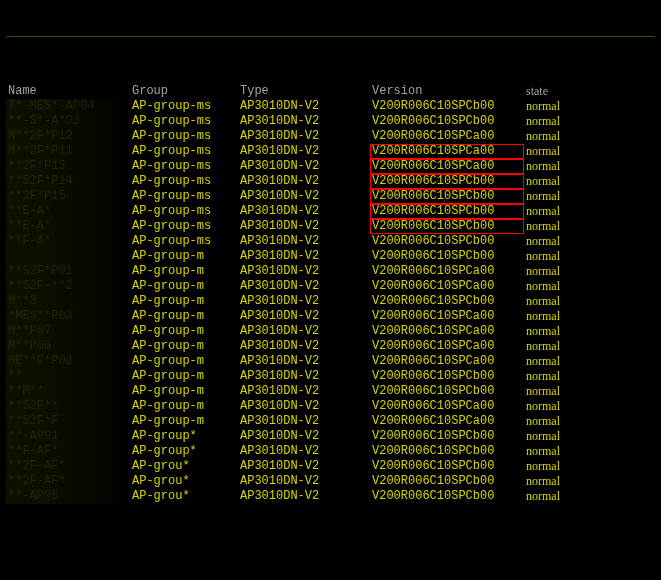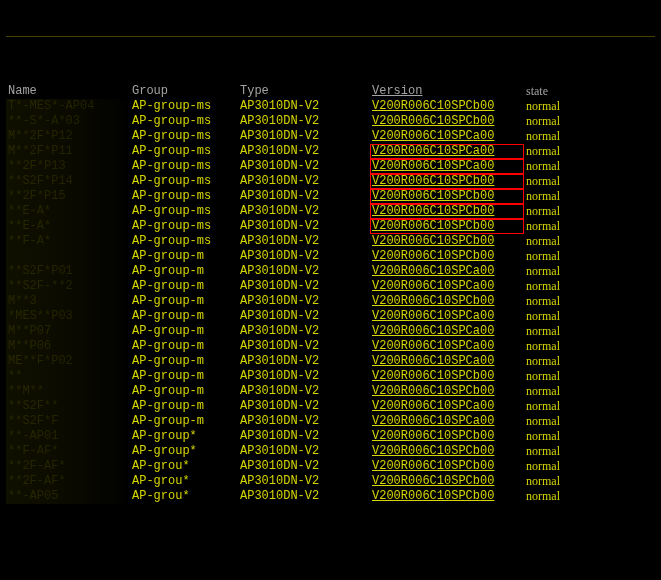--- a/index.html
+++ b/index.html
@@ -38,21 +38,21 @@
     font-size: inherit;
     white-space: pre;
     vertical-align: top;
   }
   th {
     color: #a3a3a3;
   }
   .col-name    { width: 120px; }
   .col-group   { width: 104px; }
   .col-type    { width: 128px; }
-  .col-version { width: 150px; text-decoration: underline; }
+  .col-version { width: 150px; }
   .col-state   { width: 120px; font-family: Liberation Serif, serif; }
   .obscured {
     
     background: linear-gradient(90deg, rgba(17,17,0,0.95) 0%, rgba(10,10,0,0.9) 60%, rgba(0,0,0,0.0) 100%);
     color: rgba(214,214,0,0.12);
   }
   .hl-box {
     outline: 1px solid #ff0000;
     outline-offset: -1px;
   }

